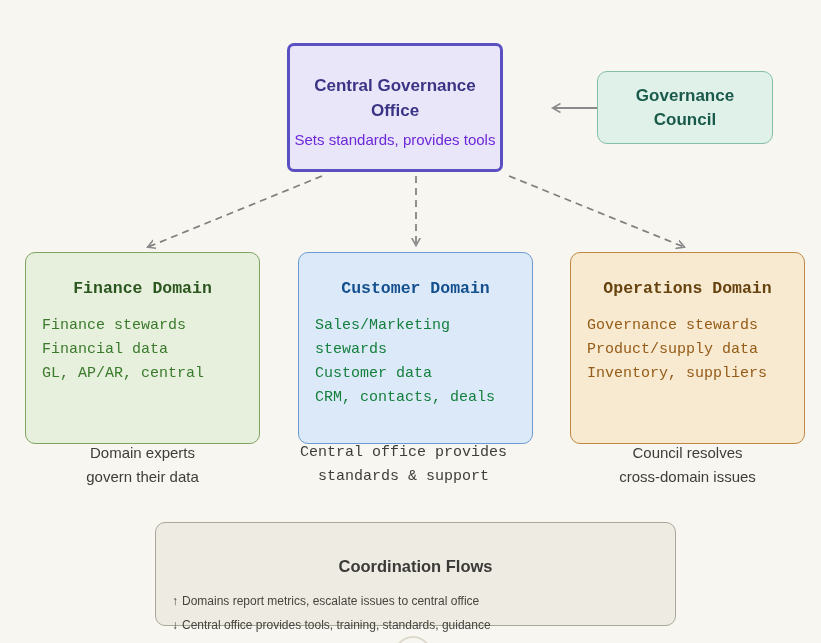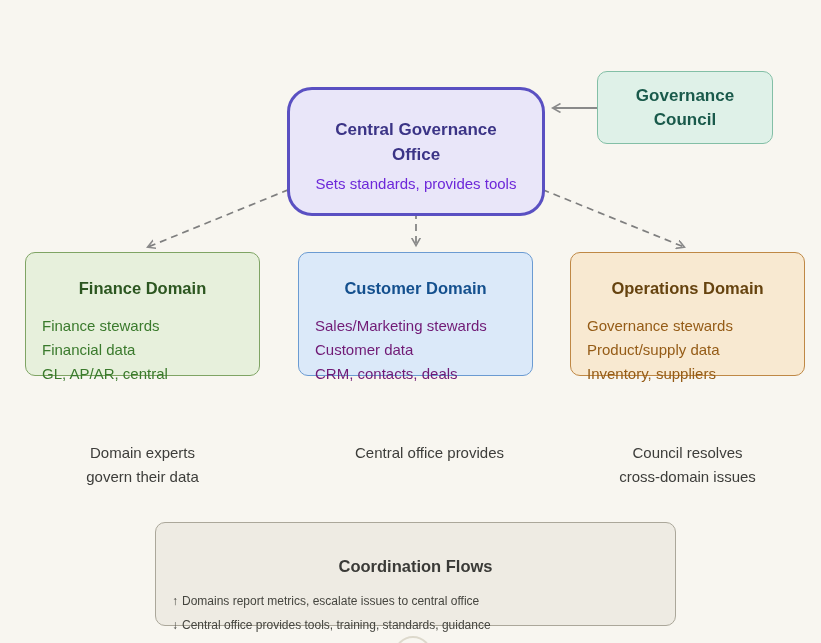--- a/index.html
+++ b/index.html
@@ -13,26 +13,25 @@
 
   
   .node {
     position: absolute;
     border-radius: 12px;
     text-align: center;
   }
 
   
   .central {
-    left: 287px; top: 43px; width: 258px; height: 129px;
+    left: 287px; top: 43px; width: 216px; height: 129px;
     background: #e9e6f9;
     border: 3px solid #5a50c2;
-    border-radius: 25px;
+    border-radius: 7px;
     padding-top: 27px;
-    margin-top: 44px;
   }
   .central .title {
     color: #3b3486; font-size: 17px; font-weight: 700;
     line-height: 25px; max-width: 205px; margin: 0 auto;
   }
   .central .subtitle {
     color: #6d28d9; font-size: 15px; font-weight: 500; margin-top: 8px;
   }
 
   
@@ -42,47 +41,47 @@
     border: 1.5px solid #83bfa6;
     border-radius: 10px;
     display: flex; align-items: center; justify-content: center;
   }
   .council .title {
     color: #1a5a4b; font-size: 17px; font-weight: 700; line-height: 24px;
   }
 
   
   .domain {
-    position: absolute; top: 252px; width: 235px; height: 124px;
-    border-radius: 10px; padding: 26px 16px 0 16px;
+    position: absolute; top: 252px; width: 235px; height: 192px;
+    border-radius: 10px; padding: 26px 16px 0 16px; font-family: Liberation Mono, monospace;
   }
   .domain .title {
     font-size: 16.5px; font-weight: 700; text-align: center; margin-bottom: 16px;
   }
   .domain .line {
     font-size: 15px; font-weight: 500; line-height: 24px; text-align: left;
   }
   .domain.finance   { left: 25px;  background: #e7f0dc; border: 1.5px solid #7fa464; }
   .domain.finance .title { color: #2c5620; }
   .domain.finance .line  { color: #3a7a2c; }
   .domain.customer  { left: 298px; background: #dbe9f9; border: 1.5px solid #6b9bd2; }
   .domain.customer .title { color: #14508e; }
-  .domain.customer .line  { color: #701a75; }
+  .domain.customer .line  { color: #15803d; }
   .domain.operations{ left: 570px; background: #f8e9d1; border: 1.5px solid #bf8845; }
   .domain.operations .title { color: #66430f; }
   .domain.operations .line  { color: #955c17; }
 
   
   .caption {
     position: absolute; top: 441px; width: 235px;
     text-align: center; color: #3d3d3a;
     font-size: 15px; font-weight: 400; line-height: 24px;
   }
   .caption.c1 { left: 25px; }
-  .caption.c2 { left: 312px; }
+  .caption.c2 { left: 286px; font-family: Liberation Mono, monospace; }
   .caption.c3 { left: 570px; }
 
   
   .coordination {
     left: 155px; top: 522px; width: 521px; height: 104px;
     position: absolute;
     background: #eeebe3;
     border: 1.5px solid #aba79a;
     border-radius: 10px;
     padding: 34px 16px 0 16px;
@@ -159,20 +158,21 @@
   <div class="line">Product/supply data</div>
   <div class="line">Inventory, suppliers</div>
 </div>
 
 <div class="caption c1">
   <span>Domain experts</span><br>
   <span>govern their data</span>
 </div>
 <div class="caption c2">
   <span>Central office provides</span><br>
+  <span>standards &amp; support</span>
 </div>
 <div class="caption c3">
   <span>Council resolves</span><br>
   <span>cross-domain issues</span>
 </div>
 
 <div class="coordination">
   <div class="title">Coordination Flows</div>
   <div class="flow">
     <span class="glyph">↑</span><span>Domains report metrics, escalate issues to central office</span>

